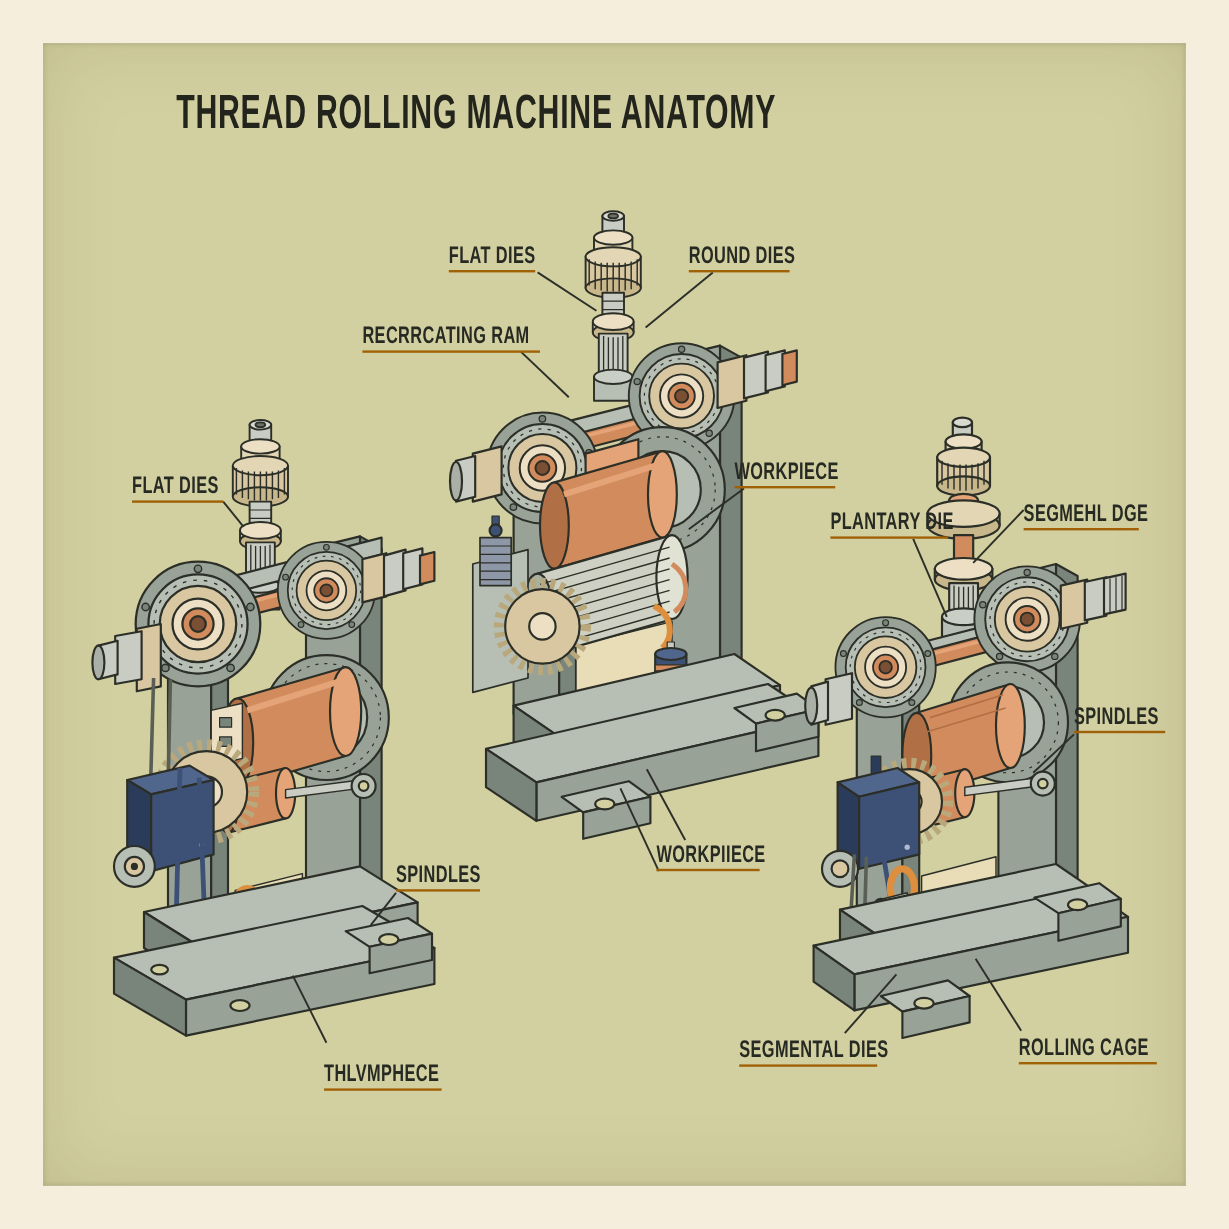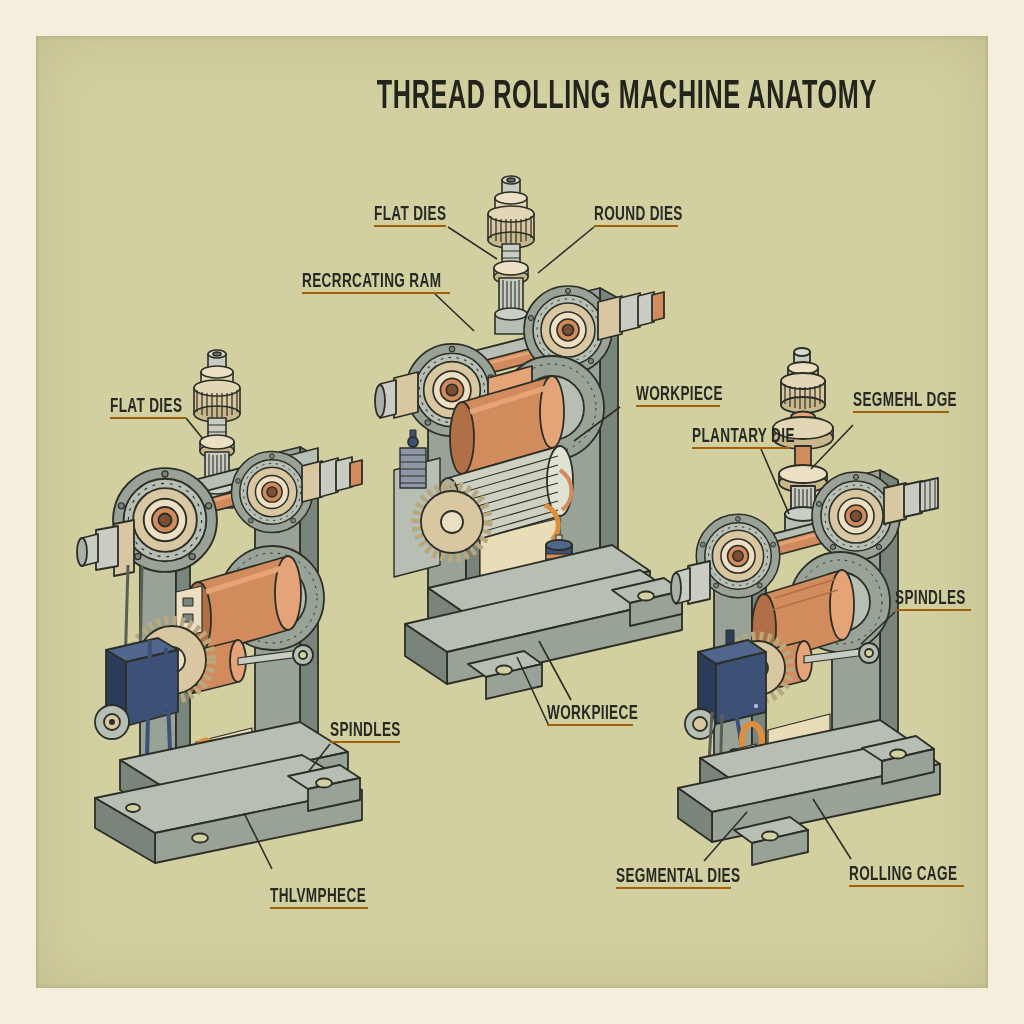--- a/index.html
+++ b/index.html
@@ -1,21 +1,21 @@
 <!DOCTYPE html>
 <html><head>
 <meta charset="utf-8">
 <style>
   html,body{margin:0;padding:0;background:#f5eedc;}
   #stage{position:relative;width:1024px;height:1024px;background:#f5eedc;overflow:hidden;
          font-family:"Liberation Sans",sans-serif;}
   #panel{position:absolute;left:36px;top:36px;right:36px;bottom:36px;background:#d2cfa1;
          box-shadow:inset 0 0 60px rgba(120,110,60,.18), inset 0 0 4px rgba(60,55,30,.25);}
   svg{position:absolute;left:0;top:0;}
-  .title-wrap{position:absolute;left:0;right:0;top:72px;text-align:right;}
+  .title-wrap{position:absolute;left:0;right:0;top:72px;text-align:left;}
   .title-wrap .t{display:inline-block;transform:scaleX(.63);transform-origin:50% 100%;
       font-weight:700;font-size:40px;letter-spacing:1px;color:#23251c;white-space:nowrap;}
   .lbl{position:absolute;height:23px;border-bottom:2px solid #a16207;white-space:nowrap;}
   .lbl .t{display:inline-block;transform:scaleX(.68);transform-origin:0 100%;
       font-weight:700;font-size:20px;letter-spacing:.5px;color:#262a22;line-height:22px;}
 </style>
 </head>
 <body>
 
 <div id="stage">
@@ -294,24 +294,24 @@
       <path d="M851,859 L813,799"></path>
     </g>
   </svg>
 
   <div class="title-wrap">
     <span class="t">THREAD ROLLING MACHINE ANATOMY</span>
   </div>
 
   <div class="lbl" style="left:110px;top:394px;width:76px"><span class="t">FLAT DIES</span></div>
   <div class="lbl" style="left:374px;top:202px;width:72px"><span class="t">FLAT DIES</span></div>
-  <div class="lbl" style="left:594px;top:202px;width:84px"><span class="t">ROUND DIES</span></div>
+  <div class="lbl" style="left:574px;top:202px;width:84px"><span class="t">ROUND DIES</span></div>
   <div class="lbl" style="left:302px;top:269px;width:148px"><span class="t">RECRRCATING RAM</span></div>
-  <div class="lbl" style="left:636px;top:382px;width:84px"><span class="t">WORKPIECE</span></div>
+  <div class="lbl" style="left:612px;top:382px;width:84px"><span class="t">WORKPIECE</span></div>
   <div class="lbl" style="left:692px;top:424px;width:98px"><span class="t">PLANTARY DIE</span></div>
-  <div class="lbl" style="left:853px;top:388px;width:96px"><span class="t">SEGMEHL DGE</span></div>
+  <div class="lbl" style="left:853px;top:417px;width:96px"><span class="t">SEGMEHL DGE</span></div>
   <div class="lbl" style="left:895px;top:586px;width:76px"><span class="t">SPINDLES</span></div>
   <div class="lbl" style="left:330px;top:718px;width:70px"><span class="t">SPINDLES</span></div>
   <div class="lbl" style="left:547px;top:701px;width:86px"><span class="t">WORKPIIECE</span></div>
   <div class="lbl" style="left:270px;top:884px;width:98px"><span class="t">THLVMPHECE</span></div>
   <div class="lbl" style="left:616px;top:864px;width:115px"><span class="t">SEGMENTAL DIES</span></div>
   <div class="lbl" style="left:849px;top:862px;width:115px"><span class="t">ROLLING CAGE</span></div>
 </div>
 
 </body></html>

